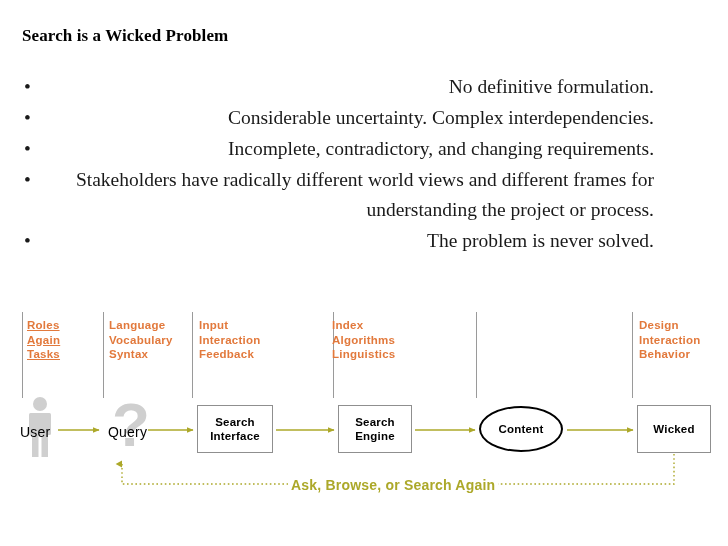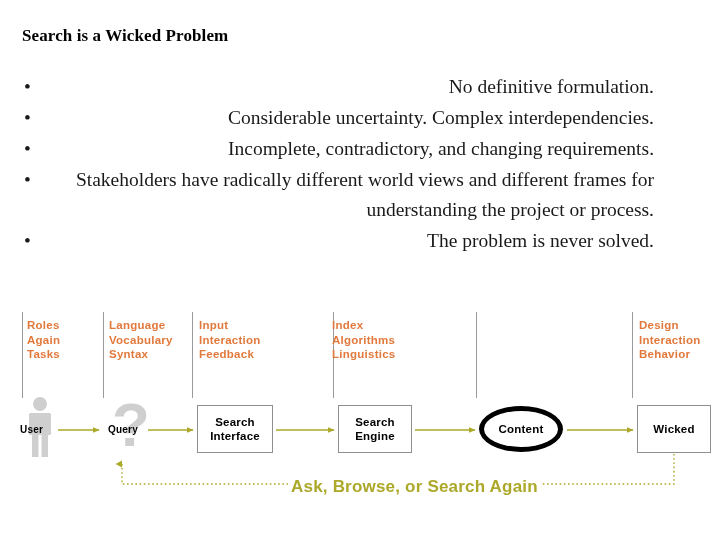--- a/index.html
+++ b/index.html
@@ -99,38 +99,38 @@
     text-align: center;
     font-family: "Liberation Sans", "DejaVu Sans", sans-serif;
     font-weight: bold;
     font-size: 11.5px;
     line-height: 14px;
     color: #000000;
     letter-spacing: 0.2px;
   }
   .node-ellipse {
     position: absolute;
-    border: 5px solid #000000;
+    border: 2px solid #000000;
     border-radius: 50%;
     background: #ffffff;
     display: flex;
     align-items: center;
     justify-content: center;
     text-align: center;
     font-family: "Liberation Sans", "DejaVu Sans", sans-serif;
     font-weight: bold;
     font-size: 11.5px;
     color: #000000;
     letter-spacing: 0.2px;
   }
   .node-label {
     position: absolute;
     font-family: "Liberation Sans", "DejaVu Sans", sans-serif;
-    font-weight: bold;
-    font-size: 10px;
+    font-weight: normal;
+    font-size: 14px;
     color: #000000;
     letter-spacing: 0.2px;
     white-space: nowrap;
     z-index: 3;
   }
 
   
   .person {
     position: absolute;
     z-index: 1;
@@ -152,21 +152,21 @@
     left: 0; top: 0;
     width: 728px; height: 246px;
     z-index: 2;
     pointer-events: none;
   }
 
   .feedback-label {
     position: absolute;
     font-family: "Liberation Sans", "DejaVu Sans", sans-serif;
     font-weight: bold;
-    font-size: 17px;
+    font-size: 14px;
     color: #ACA829;
     letter-spacing: 0.2px;
     white-space: nowrap;
     background: #ffffff;
     padding: 0 3px;
     z-index: 4;
   }
 </style>
 </head>
 <body>
@@ -198,21 +198,21 @@
 
 <div class="diagram">
 
   <div class="divider" style="left:22px;"></div>
   <div class="divider" style="left:103px;"></div>
   <div class="divider" style="left:192px;"></div>
   <div class="divider" style="left:333px;"></div>
   <div class="divider" style="left:476px;"></div>
   <div class="divider" style="left:632px;"></div>
 
-  <div class="col-head" style="left:27px;">
+  <div class="col-head" style="left:27px;text-decoration:underline;">
     <div>Roles</div>
     <div>Again</div>
     <div>Tasks</div>
   </div>
   <div class="col-head" style="left:109px;">
     <div>Language</div>
     <div>Vocabulary</div>
     <div>Syntax</div>
   </div>
   <div class="col-head" style="left:199px;">

